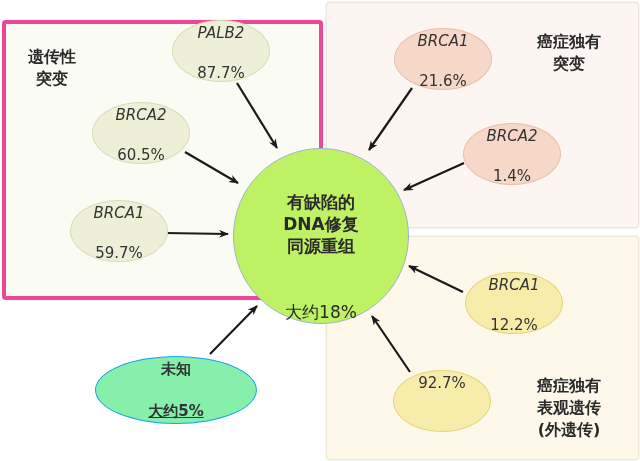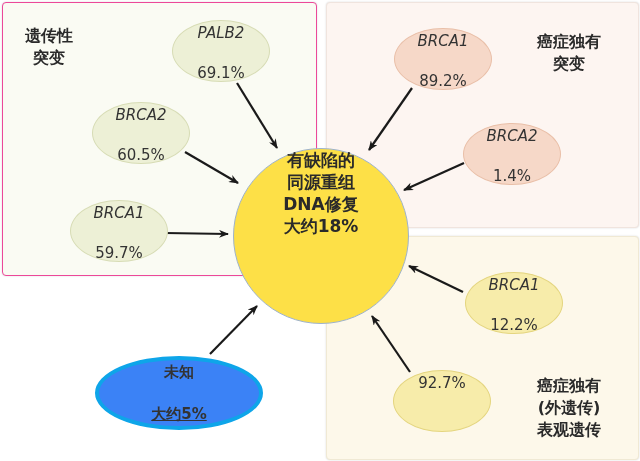--- a/index.html
+++ b/index.html
@@ -1,33 +1,33 @@
 <!DOCTYPE html>
 <html><head>
 <meta charset="utf-8">
 <style>
   html, body { margin: 0; padding: 0; background: #ffffff; }
   body { width: 640px; height: 461px; position: relative; overflow: hidden;
          font-family: "DejaVu Sans", sans-serif; color: #222; }
   .panel { position: absolute; border-radius: 4px; box-shadow: 0 0 2px rgba(0,0,0,0.15); }
-  .panel-hereditary { left: 2px; top: 2px; width: 313px; height: 272px; background: #fafbf3; border: 1px solid #ec4899; }
+  .panel-hereditary { left: 2px; top: 20px; width: 313px; height: 272px; background: #fafbf3; border: 4px solid #ec4899; }
   .panel-somatic { left: 326px; top: 2px; width: 311px; height: 224px; background: #fdf5f1; border: 1px solid #f0e4de; }
   .panel-epigenetic { left: 326px; top: 236px; width: 311px; height: 222px; background: #fdf8ea; border: 1px solid #f0e9d4; }
   .panel-label { position: absolute; font-size: 16px; font-weight: bold; line-height: 22px; color: #2a2a2a; text-align: center; }
   .node { position: absolute; border-radius: 50%; display: flex; flex-direction: column;
           align-items: center; justify-content: space-between; font-size: 15px; line-height: 24px; color: #333; gap: 16px; }
   .node .gene { font-style: italic; }
   .green { background: #edf0d6; border: 1px solid #d7dcb5; }
   .pink { background: #f6d8c8; border: 1px solid #e9bfa8; }
   .yellow { background: #f7ecaa; border: 1px solid #e4d57f; }
-  .gray { background: #3b82f6; border: 4px solid #0ea5e9; }
+  .gray { background: #86efac; border: 1px solid #0ea5e9; }
   .center { position: absolute; left: 233px; top: 148px; width: 174px; height: 174px; border-radius: 50%;
-            background: #fde047; border: 1px solid #9eb3cc; display: flex; flex-direction: column;
-            align-items: center; justify-content: flex-start; font-size: 17px; line-height: 22px; font-weight: bold; color: #2a2a2a; }
-  .center .l4 { font-weight: bold; }
+            background: #bef264; border: 1px solid #9eb3cc; display: flex; flex-direction: column;
+            align-items: center; justify-content: flex-end; font-size: 17px; line-height: 22px; font-weight: bold; color: #2a2a2a; }
+  .center .l4 { font-weight: normal; margin-top: 44px; }
   svg.arrows { position: absolute; left: 0; top: 0; }
 </style>
 </head>
 <body>
 
 <div class="panel panel-hereditary">
   <div class="panel-label" style="left:22px; top:22px;">
     <div>遗传性</div>
     <div>突变</div>
   </div>
@@ -36,22 +36,22 @@
 <div class="panel panel-somatic">
   <div class="panel-label" style="left:210px; top:28px;">
     <div>癌症独有</div>
     <div>突变</div>
   </div>
 </div>
 
 <div class="panel panel-epigenetic">
   <div class="panel-label" style="left:210px; top:138px;">
     <div>癌症独有</div>
+    <div>表观遗传</div>
     <div>(外遗传)</div>
-    <div>表观遗传</div>
   </div>
 </div>
 
 <svg class="arrows" width="640" height="461">
   <defs>
     <marker id="ah" markerWidth="10" markerHeight="8" refX="9" refY="4" orient="auto" markerUnits="userSpaceOnUse">
       <path d="M0,0 L10,4 L0,8 L3,4 Z" fill="#1a1a1a"></path>
     </marker>
   </defs>
   <line x1="237" y1="83" x2="277" y2="148" stroke="#1a1a1a" stroke-width="2.2" marker-end="url(#ah)"></line>
@@ -59,43 +59,43 @@
   <line x1="165" y1="233" x2="228" y2="234" stroke="#1a1a1a" stroke-width="2.2" marker-end="url(#ah)"></line>
   <line x1="412" y1="88" x2="369" y2="150" stroke="#1a1a1a" stroke-width="2.2" marker-end="url(#ah)"></line>
   <line x1="464" y1="163" x2="404" y2="190" stroke="#1a1a1a" stroke-width="2.2" marker-end="url(#ah)"></line>
   <line x1="463" y1="292" x2="409" y2="266" stroke="#1a1a1a" stroke-width="2.2" marker-end="url(#ah)"></line>
   <line x1="410" y1="372" x2="372" y2="316" stroke="#1a1a1a" stroke-width="2.2" marker-end="url(#ah)"></line>
   <line x1="210" y1="354" x2="257" y2="306" stroke="#1a1a1a" stroke-width="2.2" marker-end="url(#ah)"></line>
 </svg>
 
 <div class="center">
   <div>有缺陷的</div>
+  <div>DNA修复</div>
   <div>同源重组</div>
-  <div>DNA修复</div>
   <div class="l4">大约18%</div>
 </div>
 
 <div class="node green" style="left:172px; top:20px; width:96px; height:60px;">
   <span class="gene">PALB2</span>
-  <span>69.1%</span>
+  <span>87.7%</span>
 </div>
 
 <div class="node green" style="left:92px; top:102px; width:96px; height:60px;">
   <span class="gene">BRCA2</span>
   <span>60.5%</span>
 </div>
 
 <div class="node green" style="left:70px; top:200px; width:96px; height:60px;">
   <span class="gene">BRCA1</span>
   <span>59.7%</span>
 </div>
 
 <div class="node pink" style="left:394px; top:28px; width:96px; height:60px;">
   <span class="gene">BRCA1</span>
-  <span>89.2%</span>
+  <span>21.6%</span>
 </div>
 
 <div class="node pink" style="left:463px; top:123px; width:96px; height:60px;">
   <span class="gene">BRCA2</span>
   <span>1.4%</span>
 </div>
 
 <div class="node yellow" style="left:465px; top:272px; width:96px; height:60px;">
   <span class="gene">BRCA1</span>
   <span>12.2%</span>

